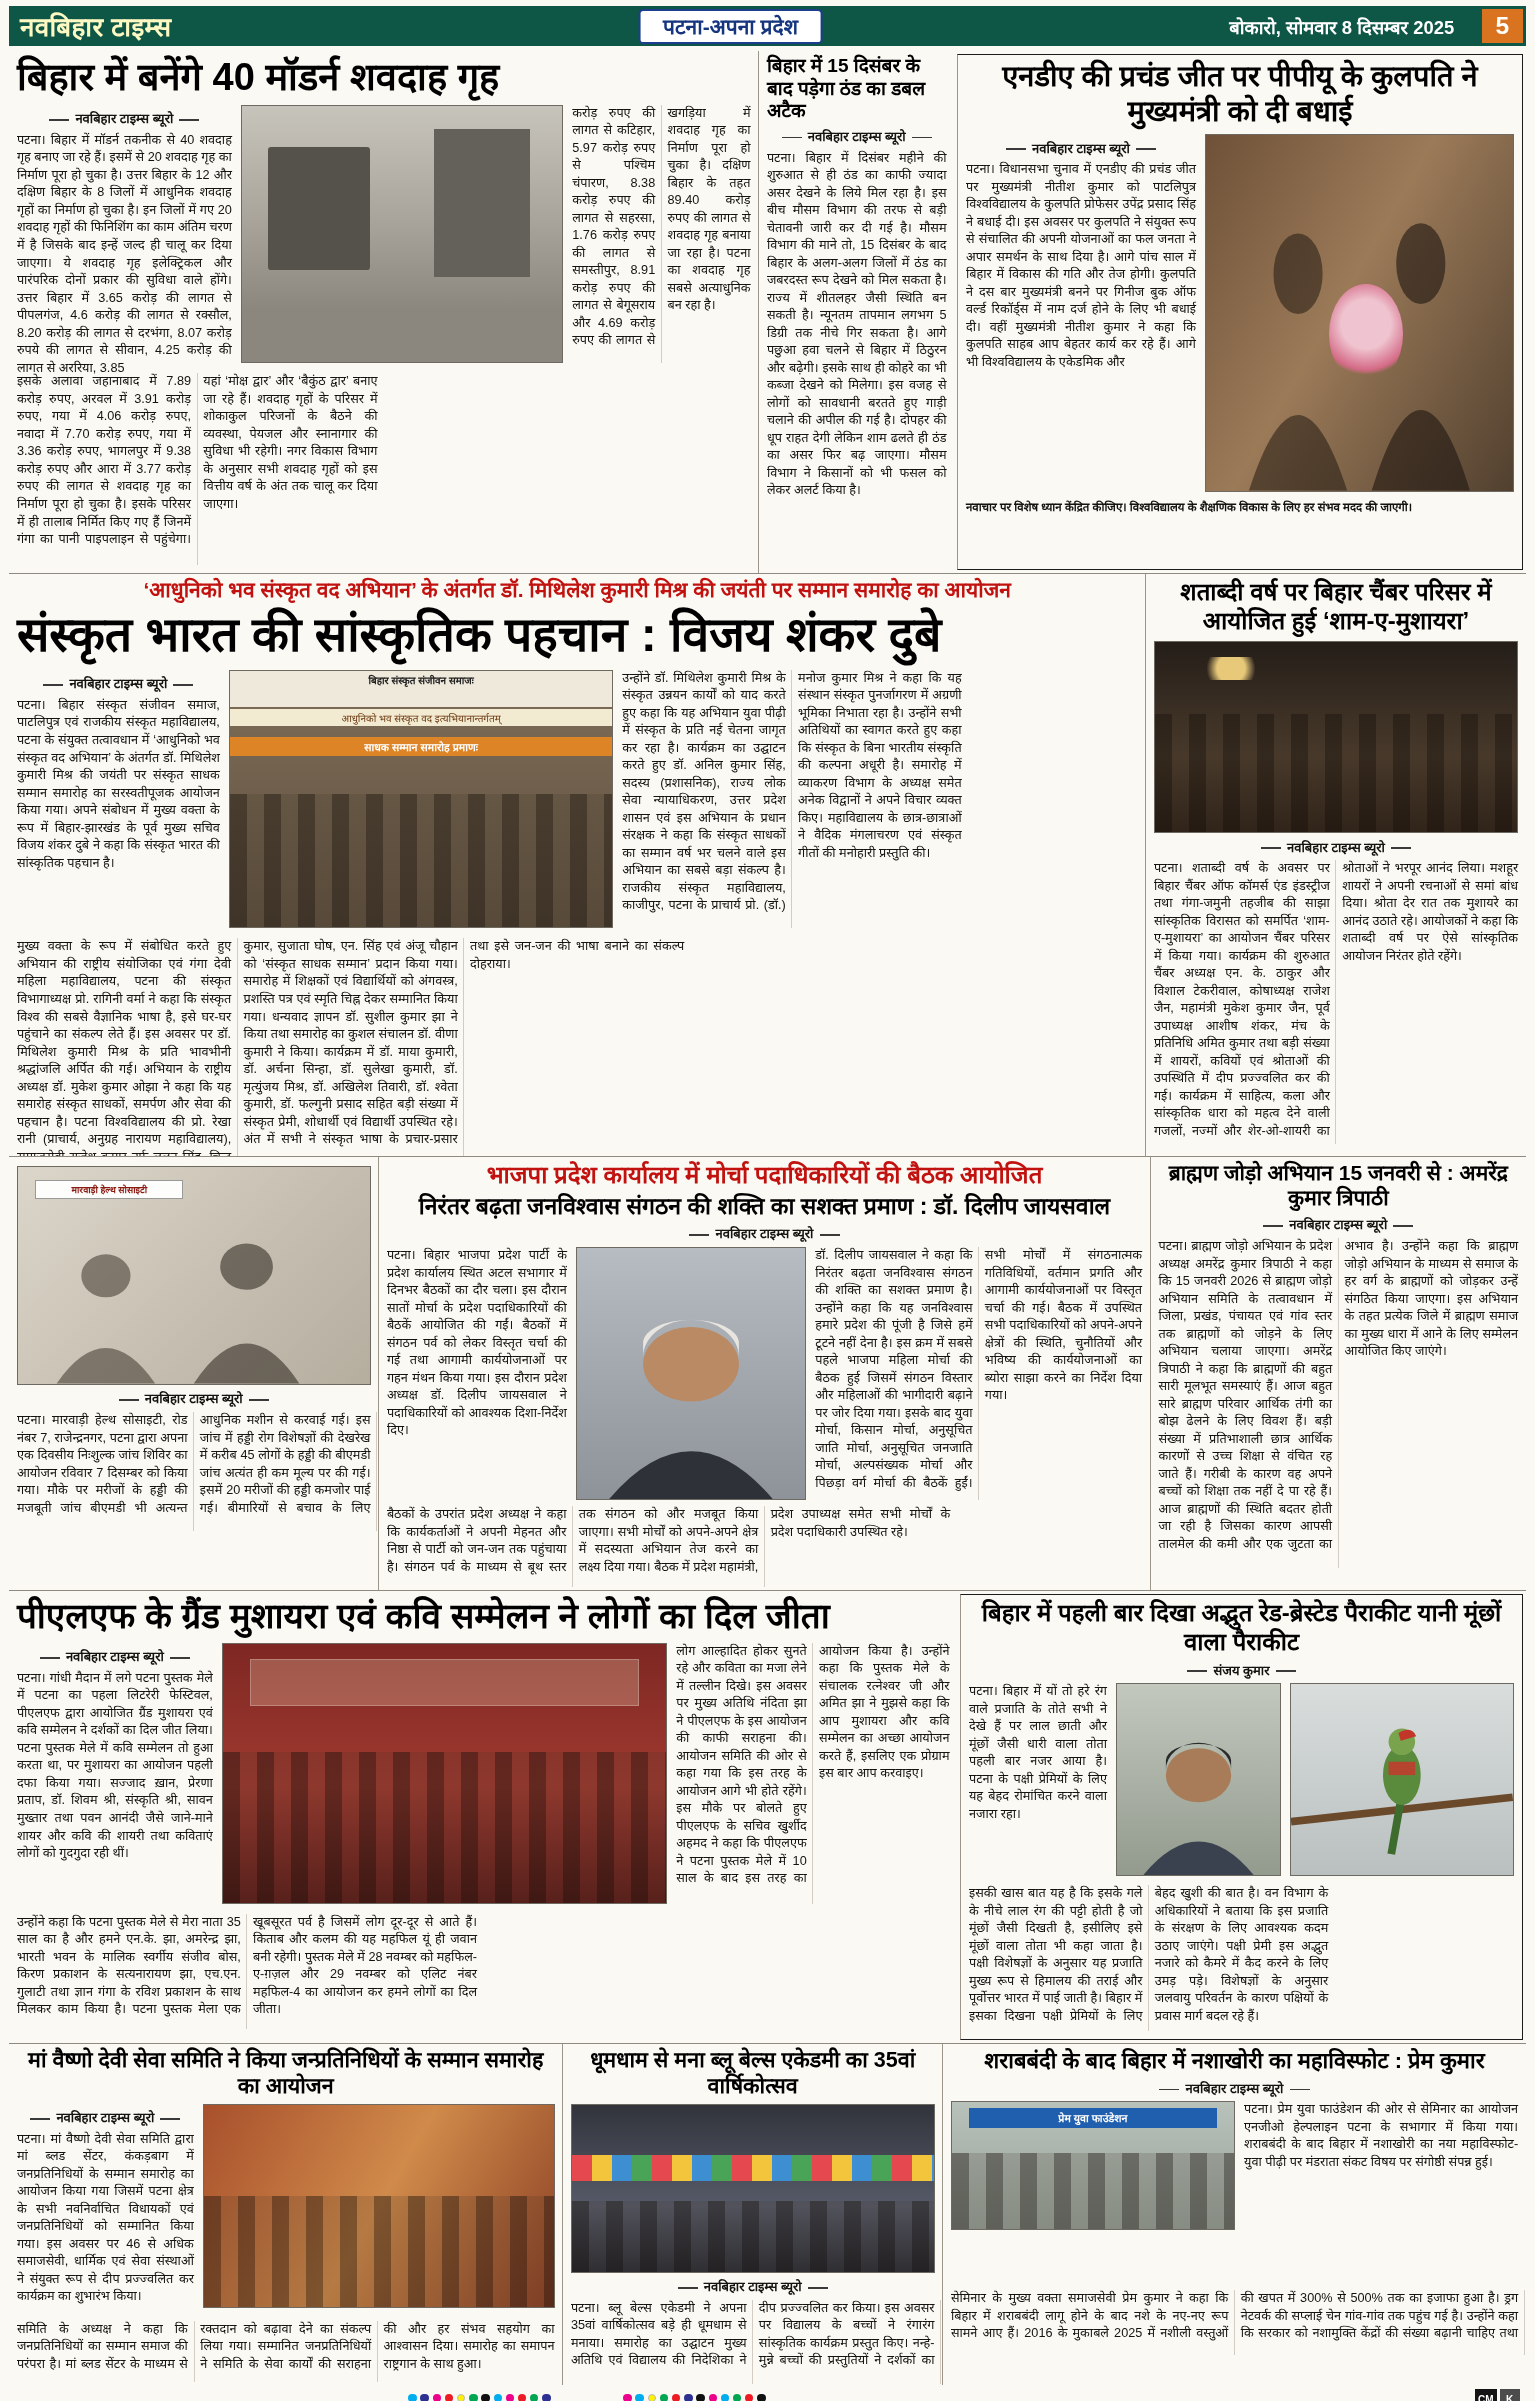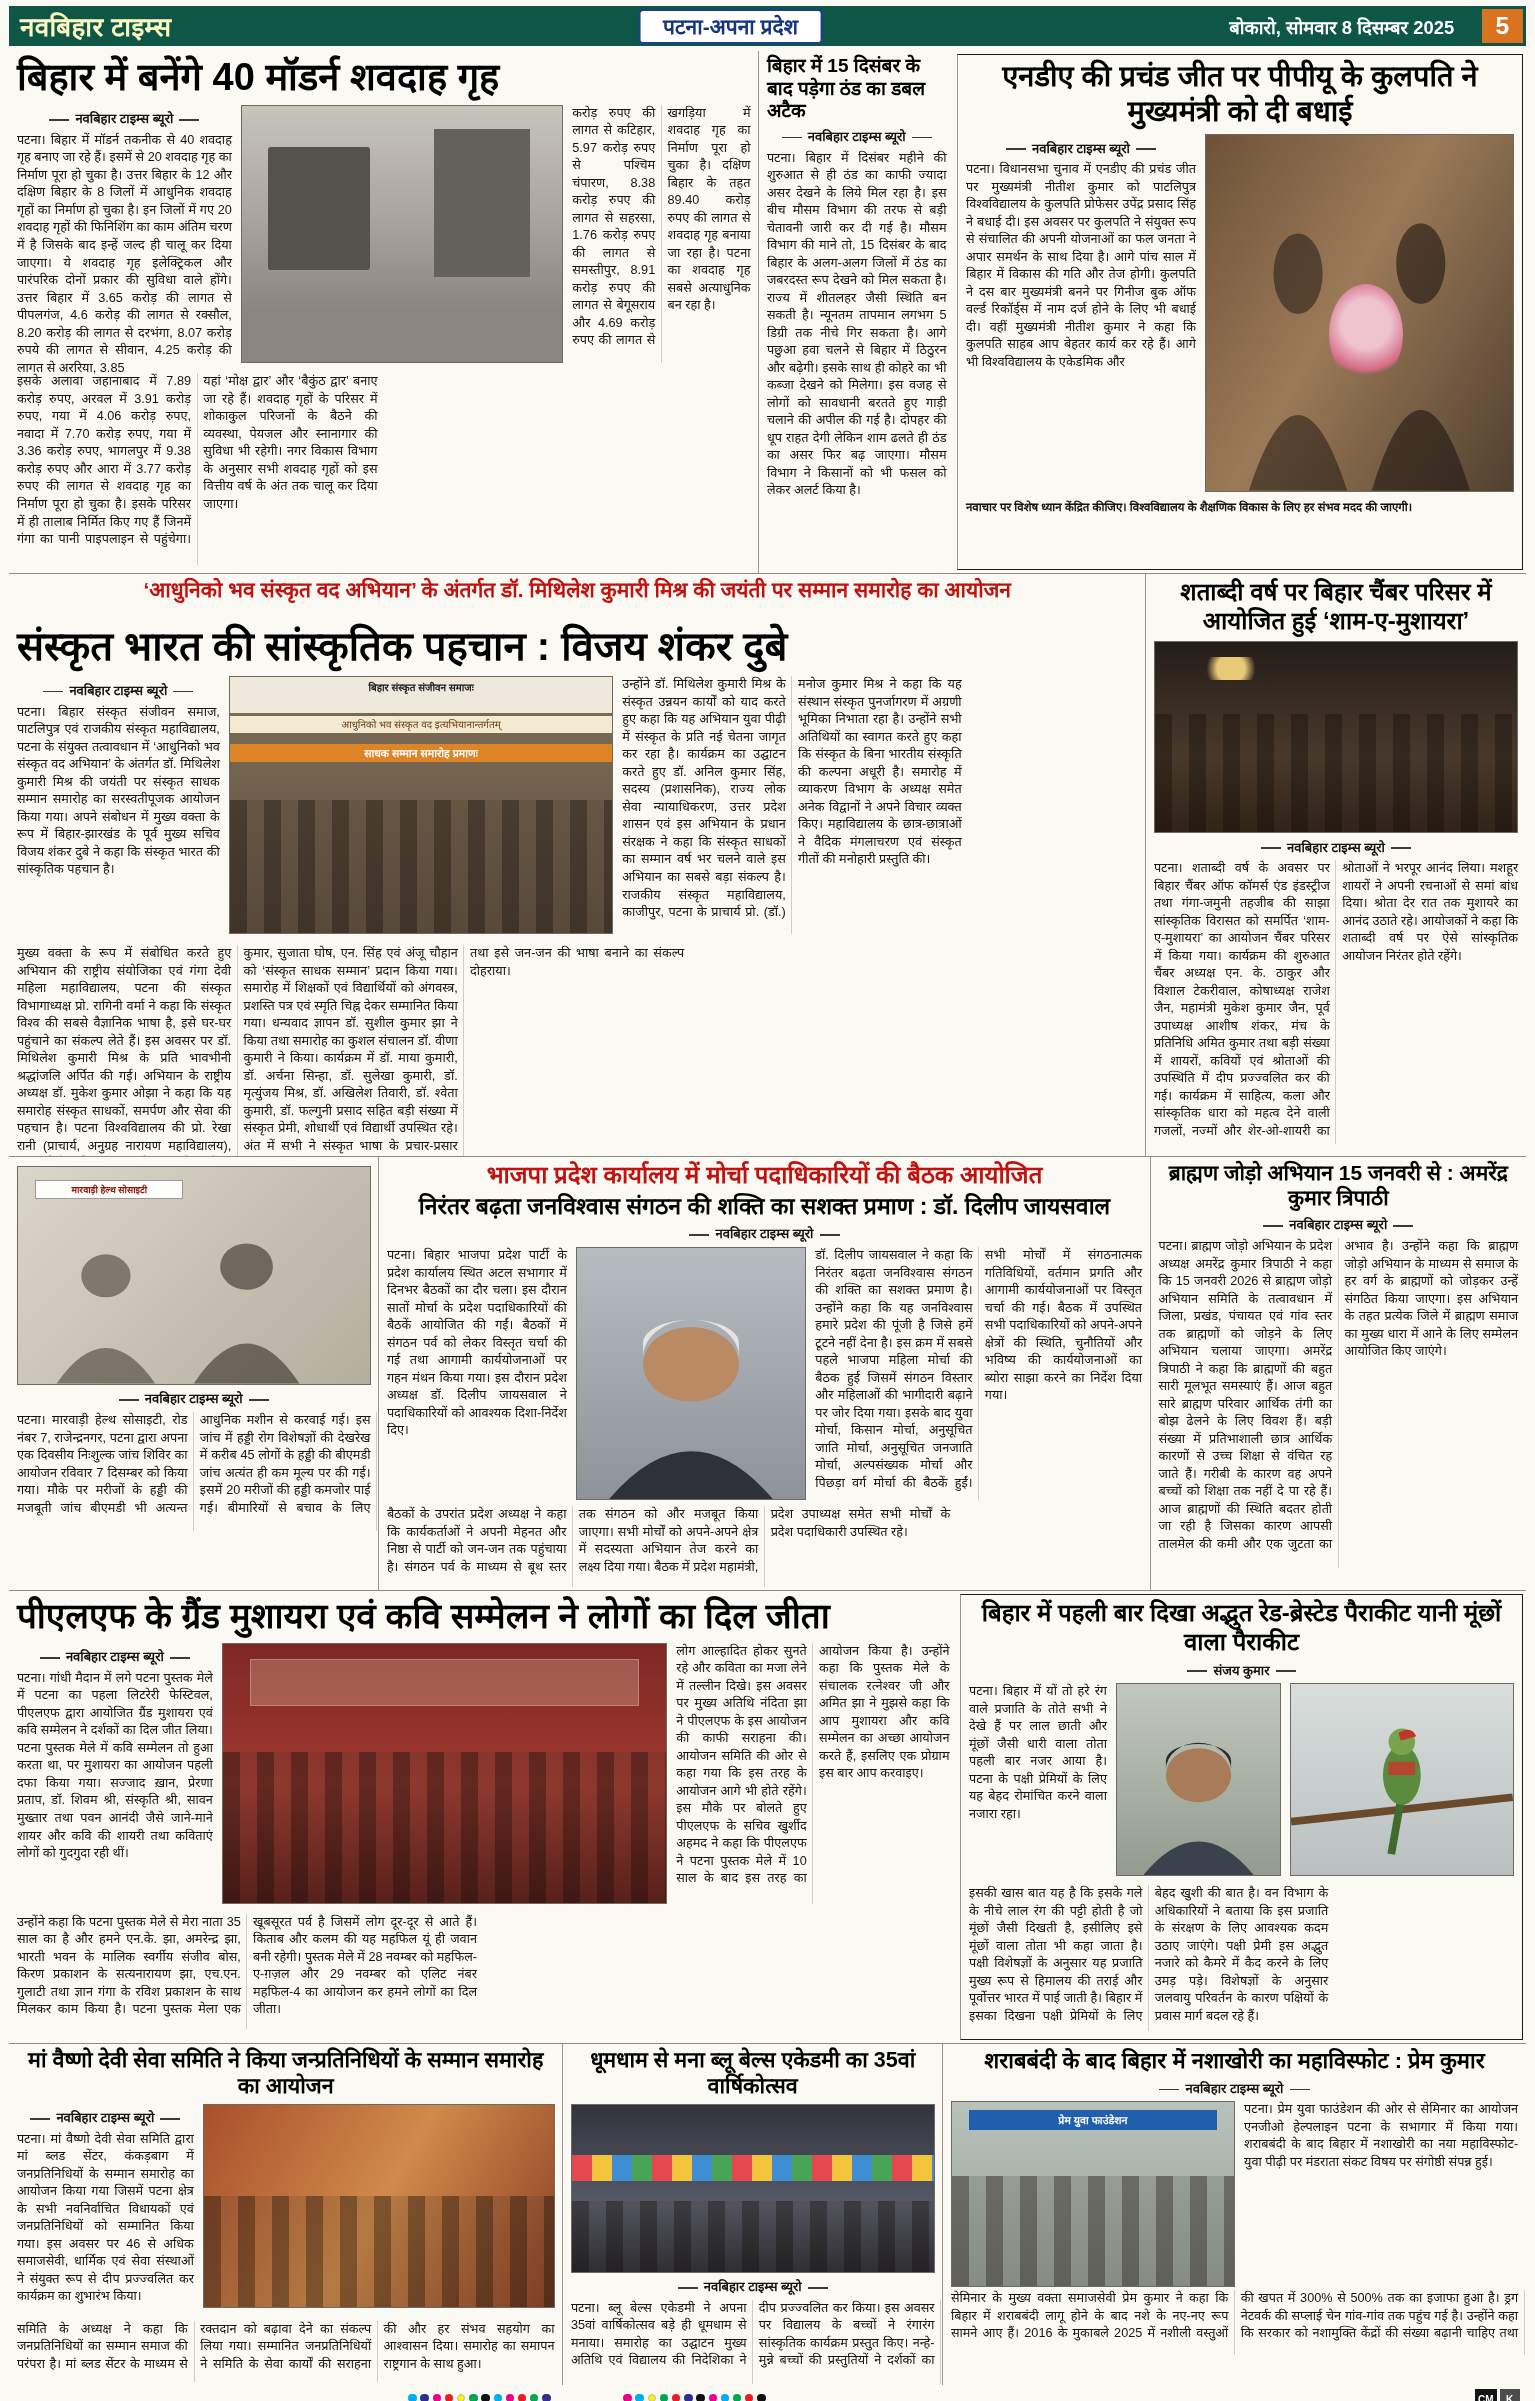--- a/index.html
+++ b/index.html
@@ -122,21 +122,21 @@
         </div>
       </div>
       <div class="caption">नवाचार पर विशेष ध्यान केंद्रित कीजिए। विश्वविद्यालय के शैक्षणिक विकास के लिए हर संभव मदद की जाएगी।</div>
     </article>
   </section>
 
   <section class="row row2">
 
     <article class="art" style="width:1136px">
       <div class="hl red center" style="font-size:21px">‘आधुनिको भव संस्कृत वद अभियान’ के अंतर्गत डॉ. मिथिलेश कुमारी मिश्र की जयंती पर सम्मान समारोह का आयोजन</div>
-      <h1 class="hl" style="font-size:40px;margin-top:20px">संस्कृत भारत की सांस्कृतिक पहचान : विजय शंकर दुबे</h1>
+      <h1 class="hl" style="font-size:48px;margin-top:4px">संस्कृत भारत की सांस्कृतिक पहचान : विजय शंकर दुबे</h1>
       <div class="flexrow" style="margin-top:6.1px;height:261px">
         <div class="colblock" style="width:203px">
           <div class="byline">नवबिहार टाइम्स ब्यूरो</div>
           <div class="body" style="height:230px">पटना। बिहार संस्कृत संजीवन समाज, पाटलिपुत्र एवं राजकीय संस्कृत महाविद्यालय, पटना के संयुक्त तत्वावधान में ‘आधुनिको भव संस्कृत वद अभियान’ के अंतर्गत डॉ. मिथिलेश कुमारी मिश्र की जयंती पर संस्कृत साधक सम्मान समारोह का सरस्वतीपूजक आयोजन किया गया। अपने संबोधन में मुख्य वक्ता के रूप में बिहार-झारखंड के पूर्व मुख्य सचिव विजय शंकर दुबे ने कहा कि संस्कृत भारत की सांस्कृतिक पहचान है।</div>
         </div>
         <div class="ph ph-skt" style="width:384px;height:258px">
           <div class="skt-b1">बिहार संस्कृत संजीवन समाजः</div>
           <div class="skt-b2">आधुनिको भव संस्कृत वद इत्यभियानान्तर्गतम्</div>
           <div class="skt-b3">साधक सम्मान समारोह प्रमाणः</div>
           <div class="crowd"></div>
@@ -266,21 +266,21 @@
         <div class="crowd" style="height:42%"></div>
       </div>
       <div class="byline">नवबिहार टाइम्स ब्यूरो</div>
       <div class="body" style="column-count:2;height:84px">पटना। ब्लू बेल्स एकेडमी ने अपना 35वां वार्षिकोत्सव बड़े ही धूमधाम से मनाया। समारोह का उद्घाटन मुख्य अतिथि एवं विद्यालय की निदेशिका ने दीप प्रज्ज्वलित कर किया। इस अवसर पर विद्यालय के बच्चों ने रंगारंग सांस्कृतिक कार्यक्रम प्रस्तुत किए। नन्हे-मुन्ने बच्चों की प्रस्तुतियों ने दर्शकों का मन मोह लिया। मेधावी छात्र-छात्राओं को पुरस्कृत किया गया। समारोह का समापन राष्ट्रगान के साथ हुआ।</div>
     </article>
 
     <article class="art" style="flex:1">
       <h2 class="hl center" style="font-size:22px">शराबबंदी के बाद बिहार में नशाखोरी का महाविस्फोट : प्रेम कुमार</h2>
       <div class="byline">नवबिहार टाइम्स ब्यूरो</div>
       <div class="flexrow" style="height:184px">
-        <div class="ph ph-sharab" style="width:284px;height:186px">
+        <div class="ph ph-sharab" style="width:284px;height:129px">
           <div class="banner">प्रेम युवा फाउंडेशन</div>
           <div class="crowd" style="height:60%"></div>
         </div>
         <div class="body" style="flex:1;height:181px">पटना। प्रेम युवा फाउंडेशन की ओर से सेमिनार का आयोजन एनजीओ हेल्पलाइन पटना के सभागार में किया गया। शराबबंदी के बाद बिहार में नशाखोरी का नया महाविस्फोट- युवा पीढ़ी पर मंडराता संकट विषय पर संगोष्ठी संपन्न हुई।</div>
       </div>
       <div class="body" style="column-count:2;height:65px;margin-top:4.6px">सेमिनार के मुख्य वक्ता समाजसेवी प्रेम कुमार ने कहा कि बिहार में शराबबंदी लागू होने के बाद नशे के नए-नए रूप सामने आए हैं। 2016 के मुकाबले 2025 में नशीली वस्तुओं की खपत में 300% से 500% तक का इजाफा हुआ है। ड्रग नेटवर्क की सप्लाई चेन गांव-गांव तक पहुंच गई है। उन्होंने कहा कि सरकार को नशामुक्ति केंद्रों की संख्या बढ़ानी चाहिए तथा युवाओं को जागरूक करने के लिए सघन अभियान चलाया जाना चाहिए। सेमिनार में विशेषज्ञों, शिक्षकों, सामाजिक कार्यकर्ताओं एवं बड़ी संख्या में युवाओं ने भाग लिया।</div>
     </article>
   </section>
 
   <footer class="pagefoot">

